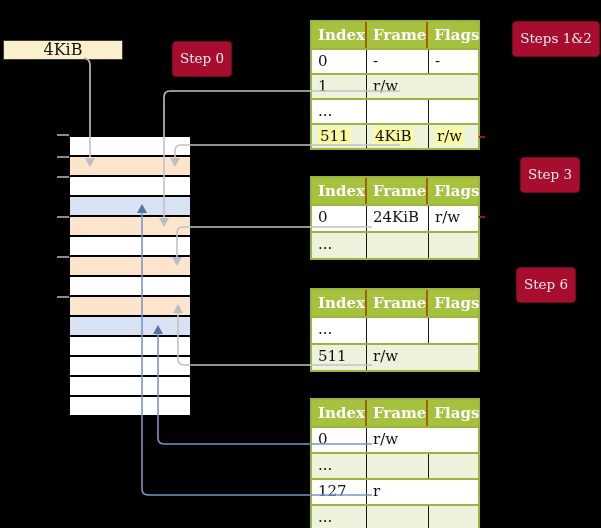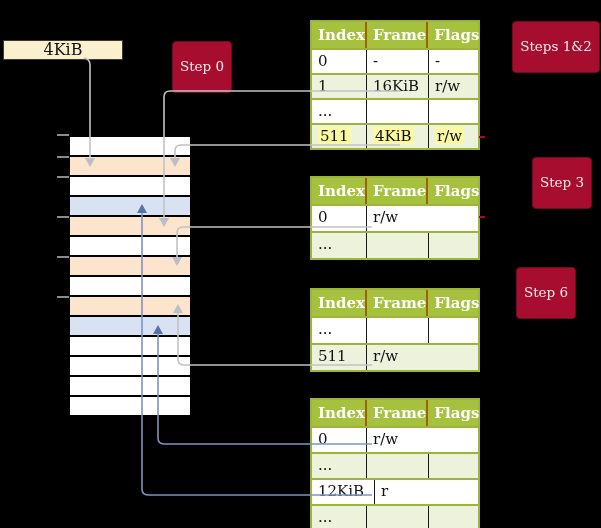--- a/index.html
+++ b/index.html
@@ -7,24 +7,24 @@
           font-family:"DejaVu Serif","Liberation Serif",serif;}
 
   
   .legend-box{position:absolute;left:3px;top:40px;width:118px;height:18px;
     background:var(--cream,#fbf0ce);border:1px solid #3d3a2a;
     text-align:center;line-height:18px;font-size:16px;color:#111;}
 
   
   .badge{position:absolute;height:16px;background:var(--accent-red,#a60d2e);
     border:1px solid #73081f;border-radius:4px;color:#f2ecec;
-    font-size:13.5px;line-height:15px;text-align:center;padding:17px 6px;}
+    font-size:13.5px;line-height:15px;text-align:center;padding:9px 6px;}
   .badge.b0{left:172px;top:41px;width:46px;}
   .badge.b12{left:512px;top:21px;width:74px;}
-  .badge.b3{left:520px;top:157px;width:46px;margin-left:12px;}
+  .badge.b3{left:520px;top:157px;width:46px;}
   .badge.b4{left:516px;top:267px;width:46px;}
 
   
   .stack{position:absolute;left:70px;top:137px;width:120px;}
   .mrow{height:18px;border-bottom:2px solid #000;}
   .mrow.white{background:#ffffff;}
   .mrow.peach{background:var(--peach,#fce5cc);}
   .mrow.blue{background:var(--light-blue,#d8e2f3);}
   .tick{position:absolute;left:57px;width:12px;height:2px;background:#8c8c8c;}
 
@@ -97,21 +97,20 @@
       <div class="hcell c2">Frame</div>
       <div class="hcell c3">Flags</div>
     </div>
     <div class="trow">
       <div class="cell c1">0</div>
       <div class="cell c2">-</div>
       <div class="cell c3">-</div>
     </div>
     <div class="trow shade">
       <div class="cell c1">1</div>
-      <div class="cell c2">16KiB</div>
       <div class="cell c3">r/w</div>
     </div>
     <div class="trow">
       <div class="cell c1">...</div>
       <div class="cell c2"></div>
       <div class="cell c3"></div>
     </div>
     <div class="trow shade">
       <div class="cell c1"><span class="hl">511</span></div>
       <div class="cell c2"><span class="hl">4KiB</span></div>
@@ -120,20 +119,21 @@
   </div>
 
   <div class="ptable t2">
     <div class="thead">
       <div class="hcell c1">Index</div>
       <div class="hcell c2">Frame</div>
       <div class="hcell c3">Flags</div>
     </div>
     <div class="trow">
       <div class="cell c1">0</div>
+      <div class="cell c2">24KiB</div>
       <div class="cell c3">r/w</div>
     </div>
     <div class="trow shade">
       <div class="cell c1">...</div>
       <div class="cell c2"></div>
       <div class="cell c3"></div>
     </div>
   </div>
 
   <div class="ptable t3">
@@ -162,21 +162,21 @@
     <div class="trow">
       <div class="cell c1">0</div>
       <div class="cell c3">r/w</div>
     </div>
     <div class="trow shade">
       <div class="cell c1">...</div>
       <div class="cell c2"></div>
       <div class="cell c3"></div>
     </div>
     <div class="trow">
-      <div class="cell c2">12KiB</div>
+      <div class="cell c1">127</div>
       <div class="cell c3">r</div>
     </div>
     <div class="trow shade">
       <div class="cell c1">...</div>
       <div class="cell c2"></div>
       <div class="cell c3"></div>
     </div>
   </div>
 
   <div class="dash d1"></div>

